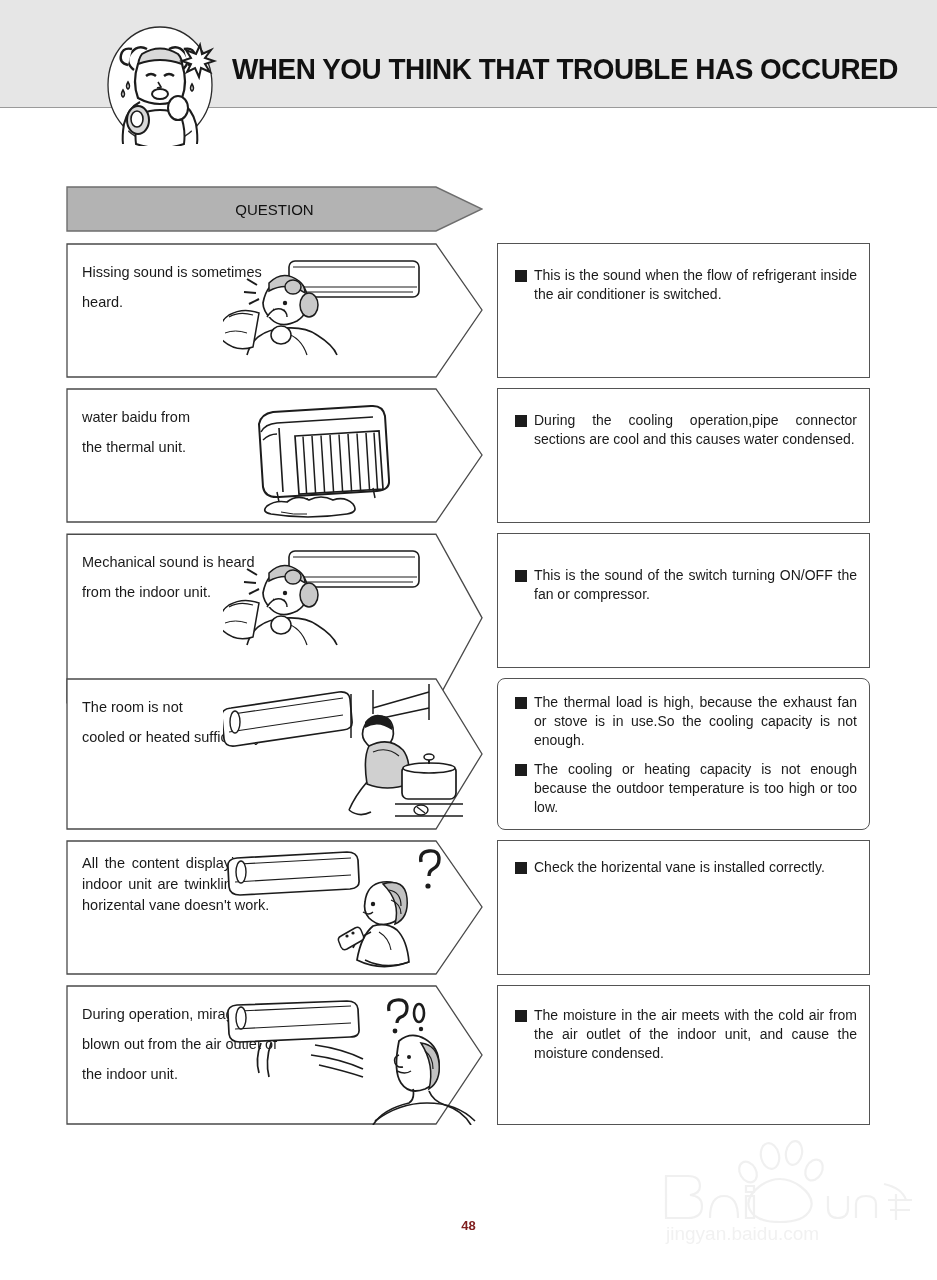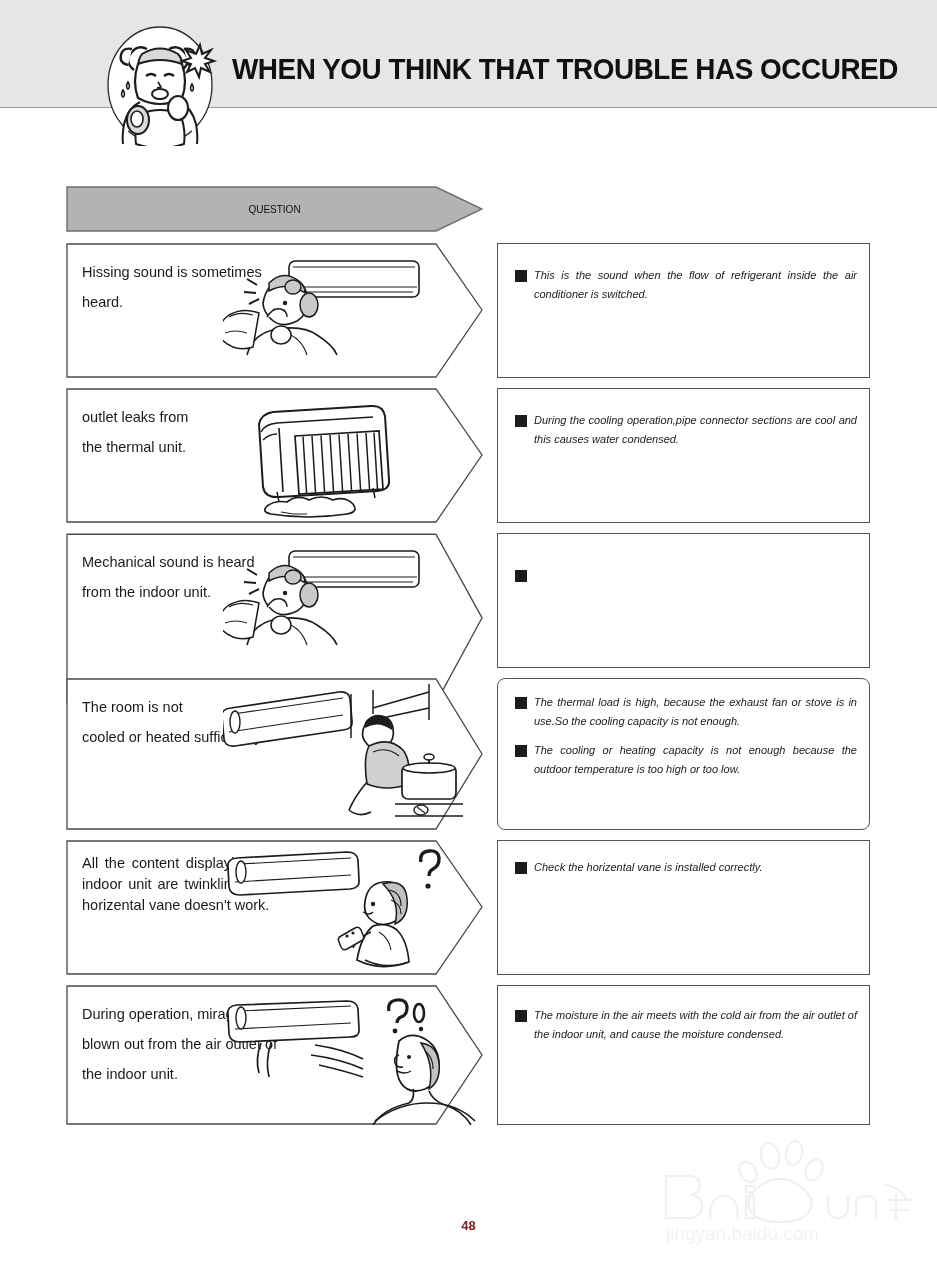--- a/index.html
+++ b/index.html
@@ -59,21 +59,21 @@
 
   .col-head {
     position: absolute;
     height: 46px;
     box-sizing: border-box;
     background: #b3b3b3;
     border: 1px solid #6e6e6e;
     display: flex;
     align-items: center;
     justify-content: center;
-    font-size: 10px;
+    font-size: 15px;
     color: #111;
   }
   #head-question {
     left: 66px;
     top: 78px;
     width: 417px;
     background: transparent;
     border: none;
   }
   #head-question .arrow-fill {
@@ -140,27 +140,26 @@
     background: #fff;
   }
   .a-list {
     margin: 0;
     padding: 0;
     list-style: none;
   }
   .a-item {
     position: relative;
     padding-left: 36px;
-    font-size: 11px;
+    font-size: 14px;
     line-height: 19px;
     color: #1a1a1a;
     text-align: justify;
     text-align-last: left;
     padding-right: 12px;
-    font-style: italic;
   }
   .a-item + .a-item { margin-top: 10px; }
   .bullet-sq {
     position: absolute;
     left: 17px;
     top: 4px;
     width: 12px;
     height: 12px;
     background: #1c1c1c;
   }
@@ -282,21 +281,21 @@
         <span>This is the sound when the flow of refrigerant inside the air conditioner is switched.</span>
       </li>
     </ul>
   </div>
 
   <div class="q-cell" style="top:280px;height:135px;">
     <svg class="q-outline" viewBox="0 0 417 135" preserveAspectRatio="none" aria-hidden="true">
       <polygon points="1,1 370,1 416,67 370,134 1,134" fill="#ffffff" stroke="#4a4a4a" stroke-width="1.3"></polygon>
     </svg>
     <div class="q-text">
-      <div>outlet leaks from</div>
+      <div>water baidu from</div>
       <div>the  thermal unit.</div>
     </div>
     <div class="q-art">
       <svg viewBox="0 0 260 135" width="260" height="135" aria-hidden="true">
         <path d="M36 36 q2 -10 14 -12 l98 -6 q12 -1 14 10 l4 64 q1 10 -12 11 l-98 6 q-14 1 -16 -10z" fill="#ffffff" stroke="#1c1c1c" stroke-width="2"></path>
         <path d="M38 44 q4 -8 16 -9 l96 -6" fill="none" stroke="#1c1c1c" stroke-width="1.5"></path>
         <path d="M56 40 l4 64" fill="none" stroke="#1c1c1c" stroke-width="1.6"></path>
         <path d="M40 52 q6 -6 14 -6" fill="none" stroke="#1c1c1c" stroke-width="1.3"></path>
 
         <path d="M72 48 l84 -5 l4 58 l-84 5z" fill="#ffffff" stroke="#1c1c1c" stroke-width="1.7"></path>
@@ -359,20 +358,21 @@
         <path d="M6 74 q10 -6 24 -2" fill="none" stroke="#1c1c1c" stroke-width="1.1"></path>
         <path d="M2 90 q10 -4 22 0" fill="none" stroke="#1c1c1c" stroke-width="1"></path>
       </svg>
     </div>
   </div>
 
   <div class="a-cell" style="top:425px;height:135px;">
     <ul class="a-list" style="padding-top:32px;">
       <li class="a-item">
         <span class="bullet-sq"></span>
+        <span>This is the sound of the switch turning ON/OFF the fan or compressor.</span>
       </li>
     </ul>
   </div>
 
   <div class="q-cell" style="top:570px;height:152px;">
     <svg class="q-outline" viewBox="0 0 417 152" preserveAspectRatio="none" aria-hidden="true">
       <polygon points="1,1 370,1 416,76 370,151 1,151" fill="#ffffff" stroke="#4a4a4a" stroke-width="1.3"></polygon>
     </svg>
     <div class="q-text">
       <div>The room is not</div>

